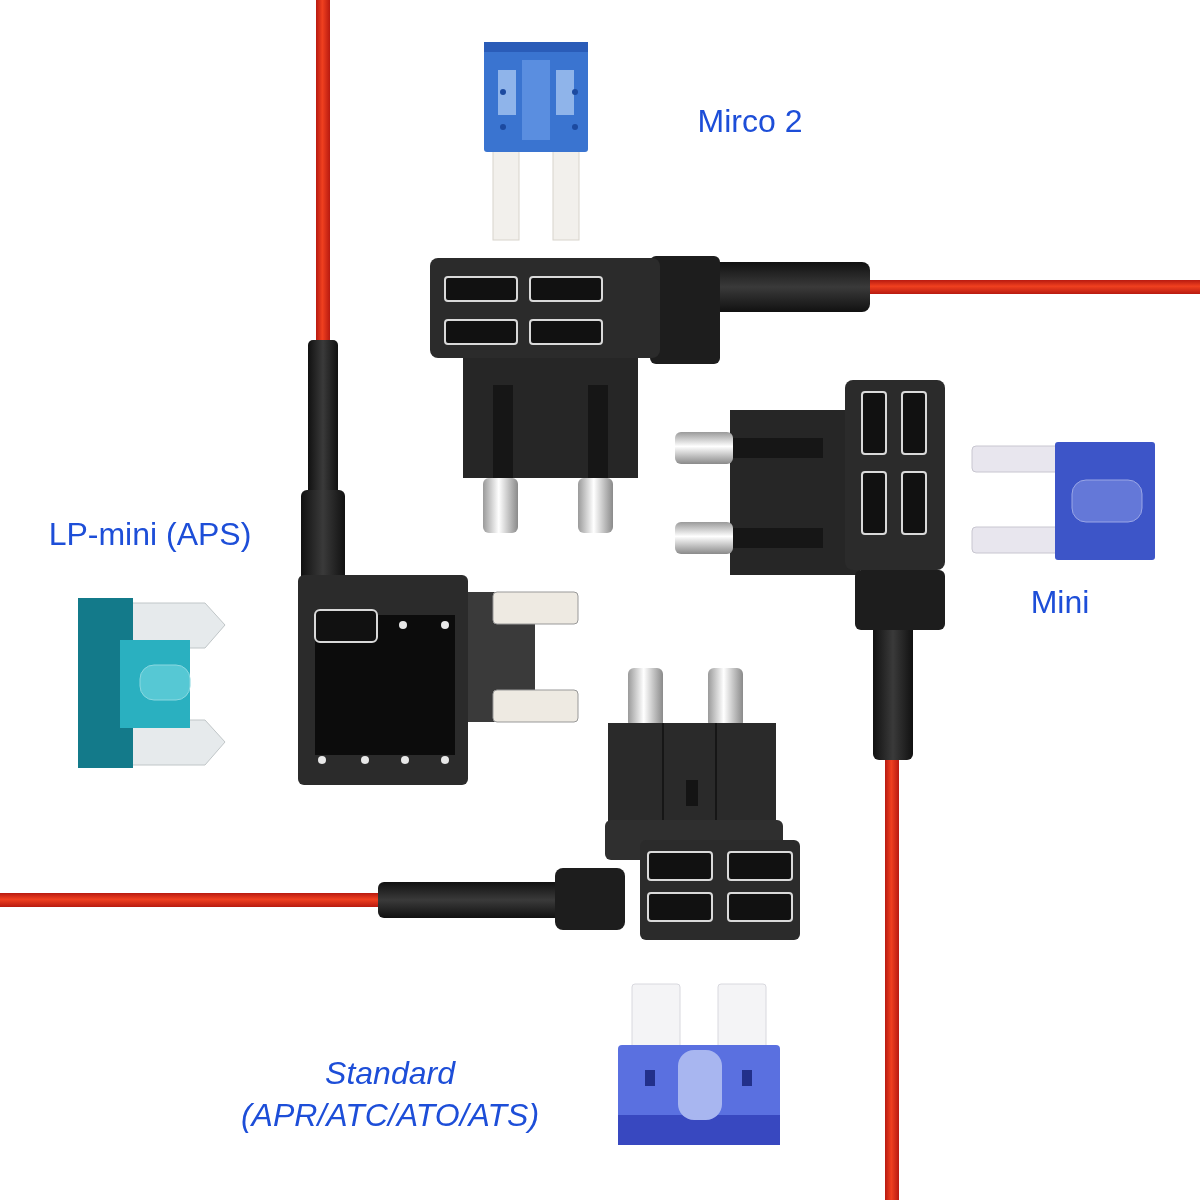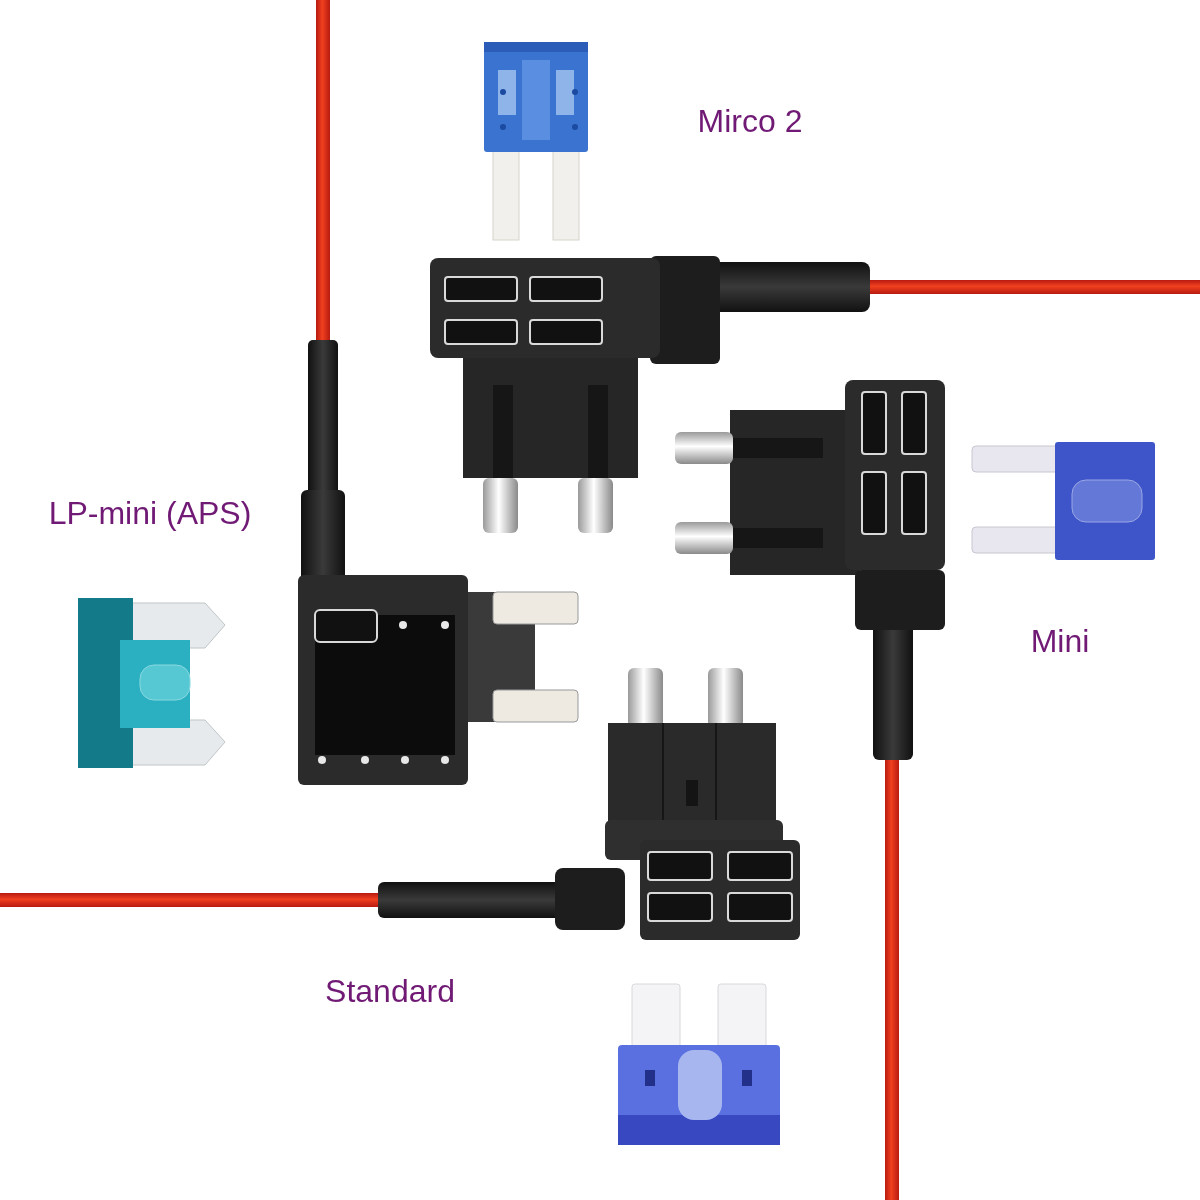--- a/index.html
+++ b/index.html
@@ -1,19 +1,19 @@
 <!DOCTYPE html>
 <html><head>
 <meta charset="utf-8">
 <style>
   html, body { margin: 0; padding: 0; }
   body { width: 1200px; height: 1200px; background: #ffffff; position: relative; overflow: hidden;
          font-family: "Liberation Sans", sans-serif; }
   .scene { position: absolute; left: 0; top: 0; width: 1200px; height: 1200px; }
-  .label { position: absolute; text-align: center; color: #701a75; font-size: 32px; line-height: 42px; }
+  .label { position: absolute; text-align: center; color: #1d4ed8; font-size: 32px; line-height: 42px; }
   .label span { display: block; white-space: nowrap; }
 </style>
 </head>
 <body>
 
 <svg class="scene" viewBox="0 0 1200 1200" xmlns="http://www.w3.org/2000/svg">
   <defs>
     <linearGradient id="wireV" x1="0" x2="1" y1="0" y2="0">
       <stop offset="0" stop-color="#b81a10"></stop>
         <stop offset="0.45" stop-color="#f0401f"></stop>
@@ -162,23 +162,24 @@
     <rect x="678" y="1050" width="44" height="70" rx="16" fill="#a8b6f0"></rect>
     <rect x="645" y="1070" width="10" height="16" fill="#22308a"></rect>
     <rect x="742" y="1070" width="10" height="16" fill="#22308a"></rect>
   </g>
 </svg>
 
 <div class="label" style="left:630px; top:100px; width:240px;">
   <span>Mirco 2</span>
 </div>
 
-<div class="label" style="left:940px; top:620px; width:240px;">
+<div class="label" style="left:940px; top:581px; width:240px;">
   <span>Mini</span>
 </div>
 
-<div class="label" style="left:20px; top:492px; width:260px;">
+<div class="label" style="left:20px; top:513px; width:260px;">
   <span>LP-mini (APS)</span>
 </div>
 
-<div class="label" style="left:190px; top:970px; width:400px;">
+<div class="label" style="left:190px; top:1052px; width:400px;font-style:italic;">
   <span>Standard</span>
+  <span>(APR/ATC/ATO/ATS)</span>
 </div>
 
 </body></html>

